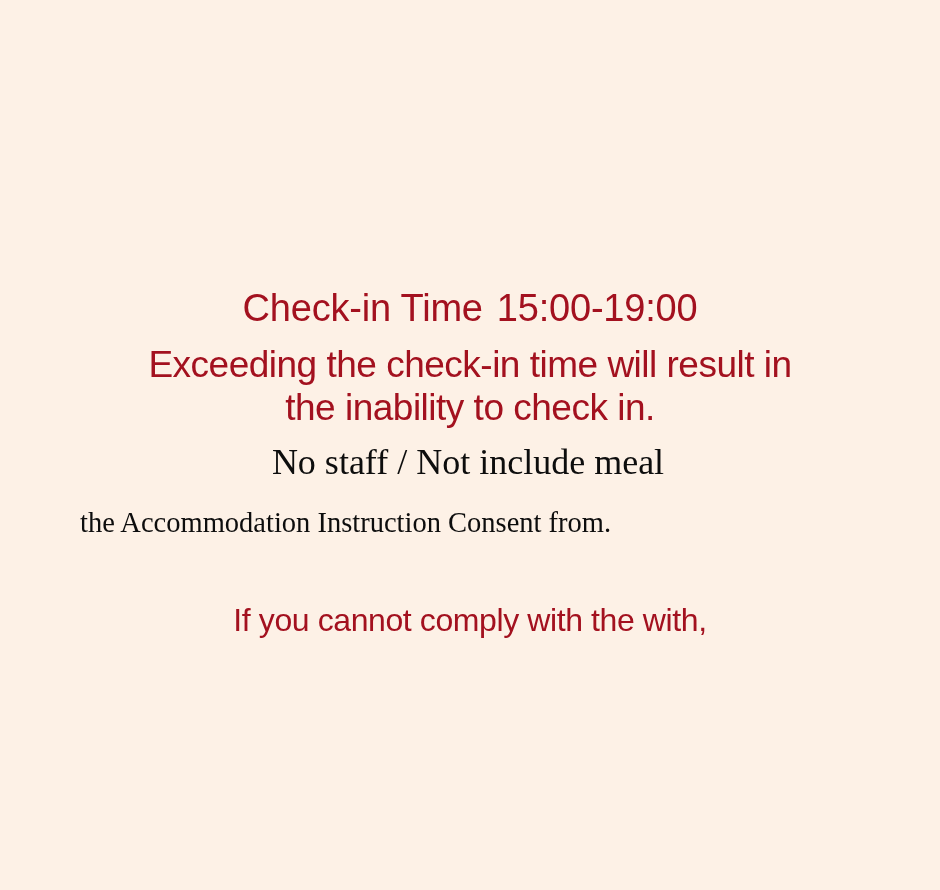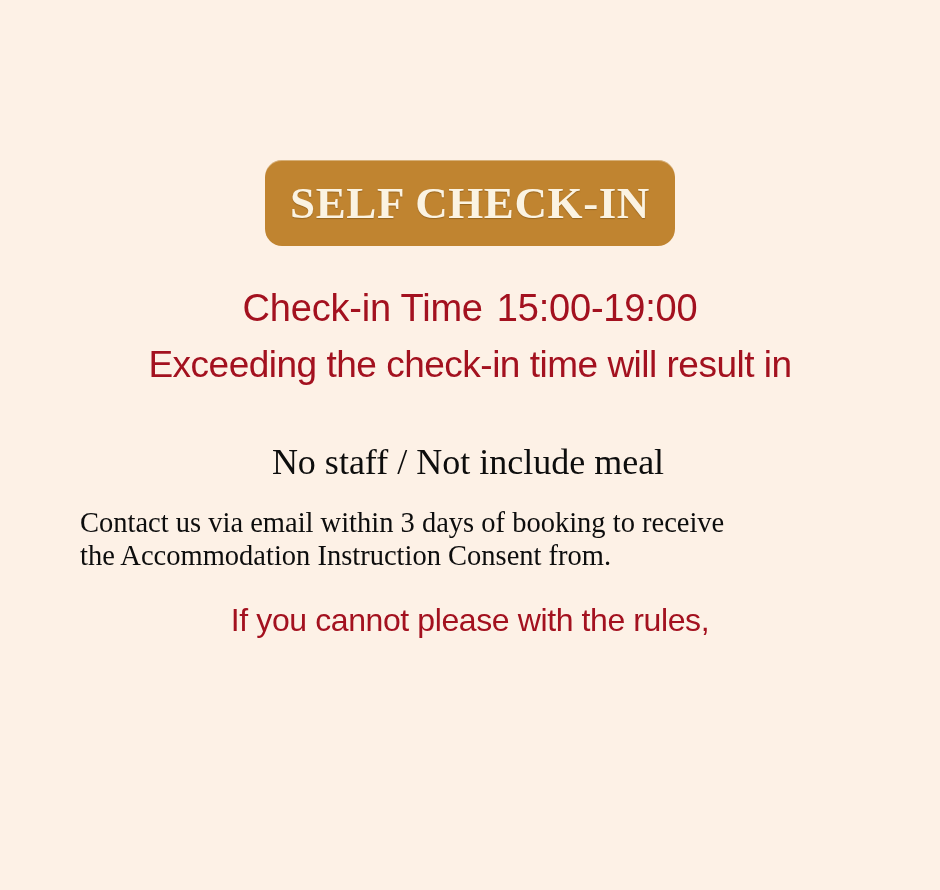--- a/index.html
+++ b/index.html
@@ -131,38 +131,33 @@
   }
   #final-warning .l2 {
     display: block;
   }
 </style>
 </head>
 <body>
 
 <div id="poster">
 
-  <div class="banner-wrap">
-    <div class="banner">
-      <span class="banner-text">SELF CHECK-IN</span>
-    </div>
-  </div>
 
   <div class="redline" id="checkin-time">
     <span>Check-in Time</span><span class="gap"></span><span>15:00-19:00</span>
   </div>
 
   <div class="redline" id="exceed-warning">
     <span class="l1">Exceeding the check-in time will result in</span>
+    <span class="l2">the inability to check in.</span>
   </div>
 
   <div id="no-staff">No staff / Not include meal</div>
 
   <div id="contact-note">
-    <span class="l1">Contact us via email within 3 days of booking to receive</span>
     <span class="l2">the Accommodation Instruction Consent from.</span>
   </div>
 
   <div class="redline" id="final-warning">
-    <span class="l1">If you cannot please with the rules,</span>
+    <span class="l1">If you cannot comply with the with,</span>
   </div>
 
 </div>
 
 </body></html>

